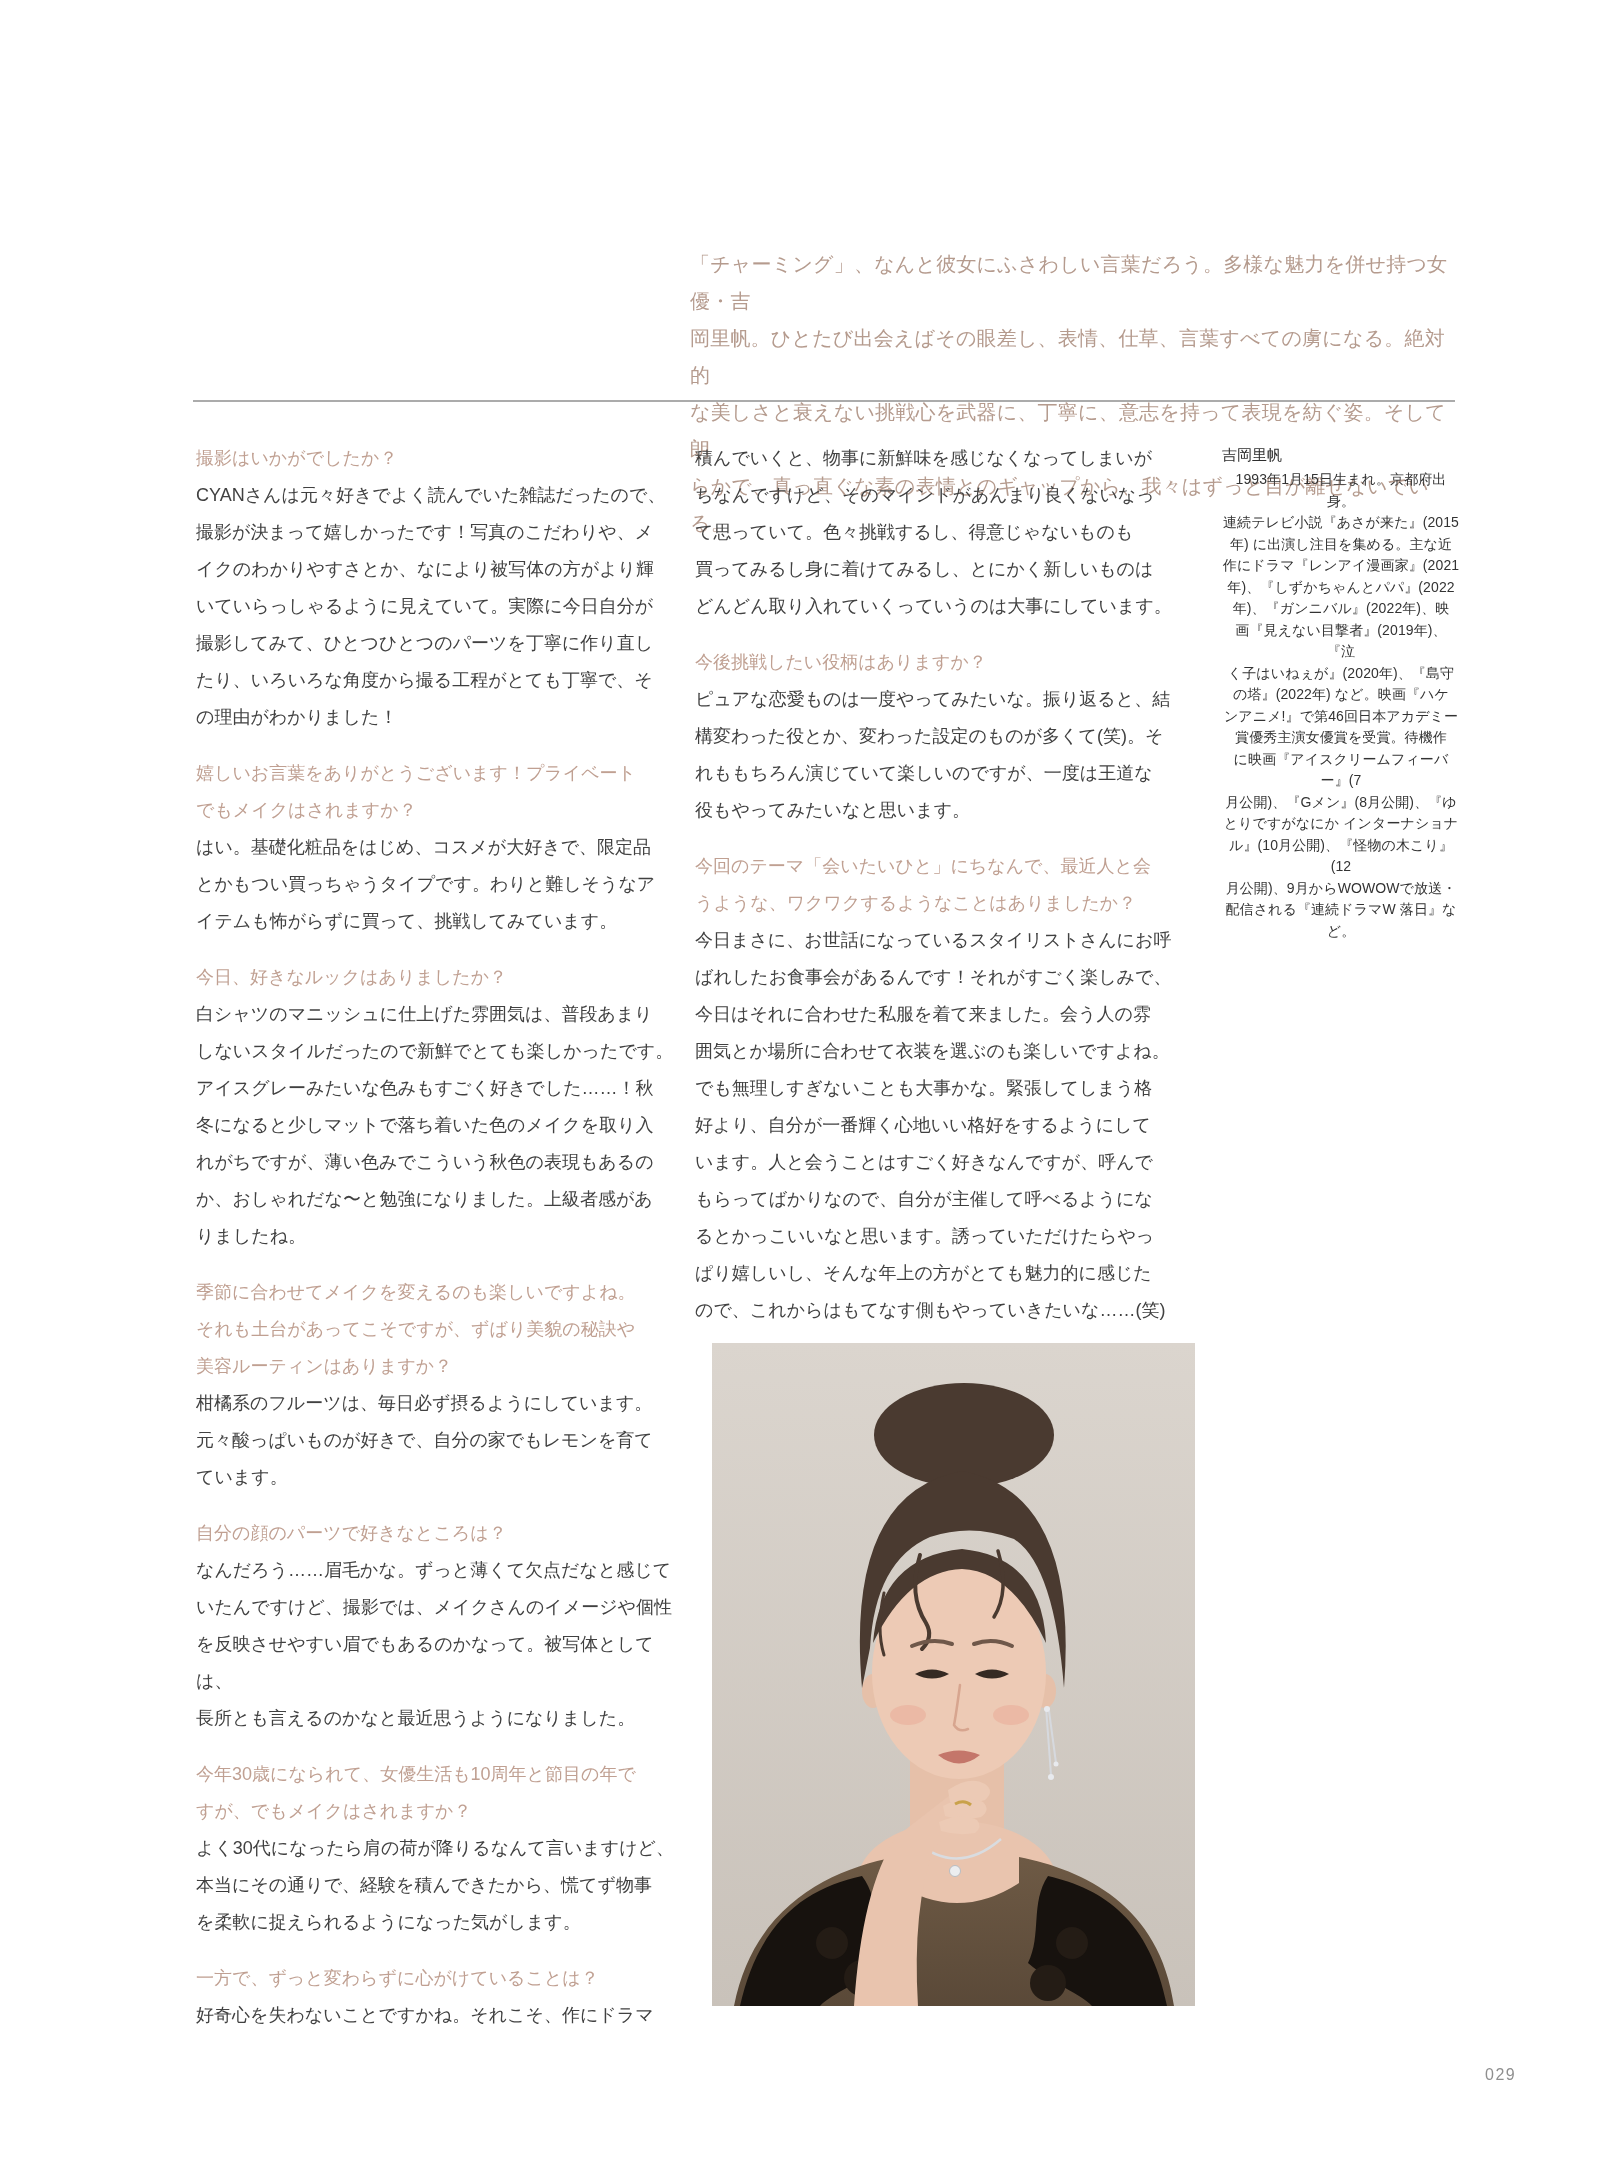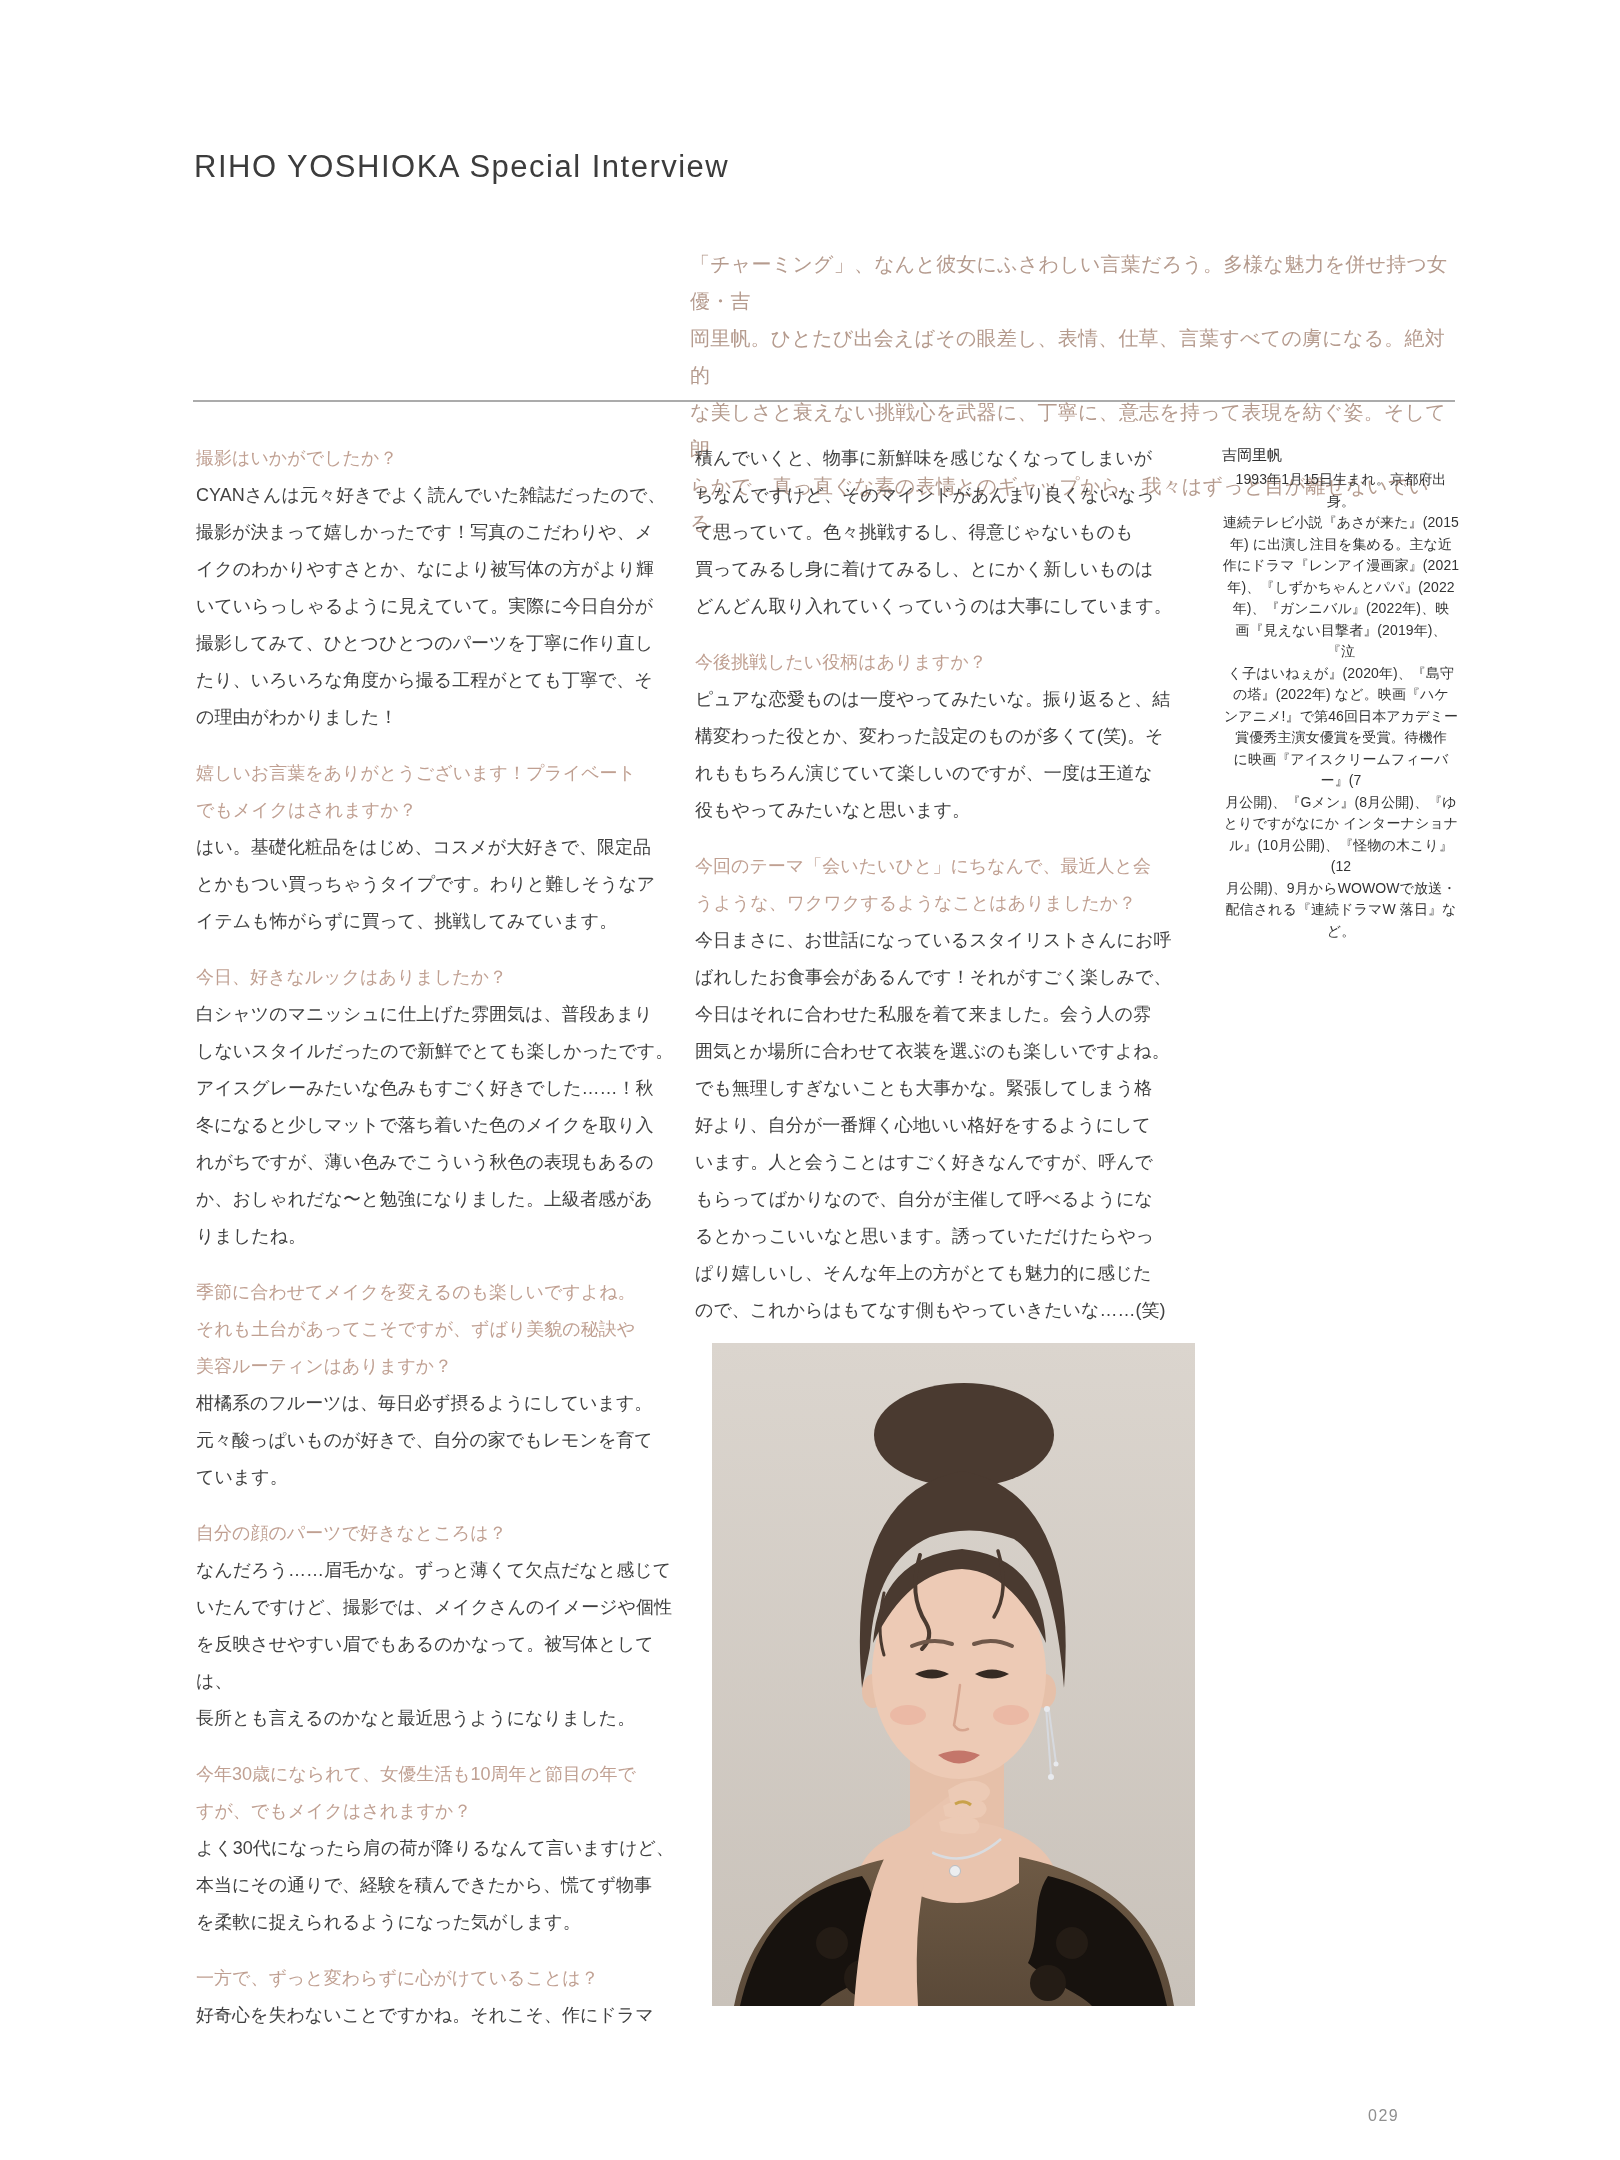--- a/index.html
+++ b/index.html
@@ -37,29 +37,28 @@
     margin:0 0 3px 0;font-size:15px;font-weight:normal;color:#2d2d2d;line-height:22px;
   }
   .profile .bio{
     margin:0;font-size:14px;line-height:21.5px;white-space:pre-line;letter-spacing:0.1px;text-align:center;
   }
   .photo{
     position:absolute;left:712px;top:1343px;width:483px;height:663px;overflow:hidden;
   }
   .photo svg{display:block;width:483px;height:663px;}
   .pagenum{
-    position:absolute;left:1368px;top:2066px;font-size:16px;color:#8f8f8f;letter-spacing:1.5px;margin-top:41px;
+    position:absolute;left:1485px;top:2066px;font-size:16px;color:#8f8f8f;letter-spacing:1.5px;
   }
 </style>
 </head>
 <body>
 
 <div class="page">
 
-  <h1 class="title">RIHO YOSHIOKA Special Interview</h1>
 
   <p class="intro">「チャーミング」、なんと彼女にふさわしい言葉だろう。多様な魅力を併せ持つ女優・吉
 岡里帆。ひとたび出会えばその眼差し、表情、仕草、言葉すべての虜になる。絶対的
 な美しさと衰えない挑戦心を武器に、丁寧に、意志を持って表現を紡ぐ姿。そして朗
 らかで、真っ直ぐな素の表情とのギャップから、我々はずっと目が離せないでいる。</p>
 
   <div class="rule"></div>
 
   <div class="col col-left">
     <section class="qa">

